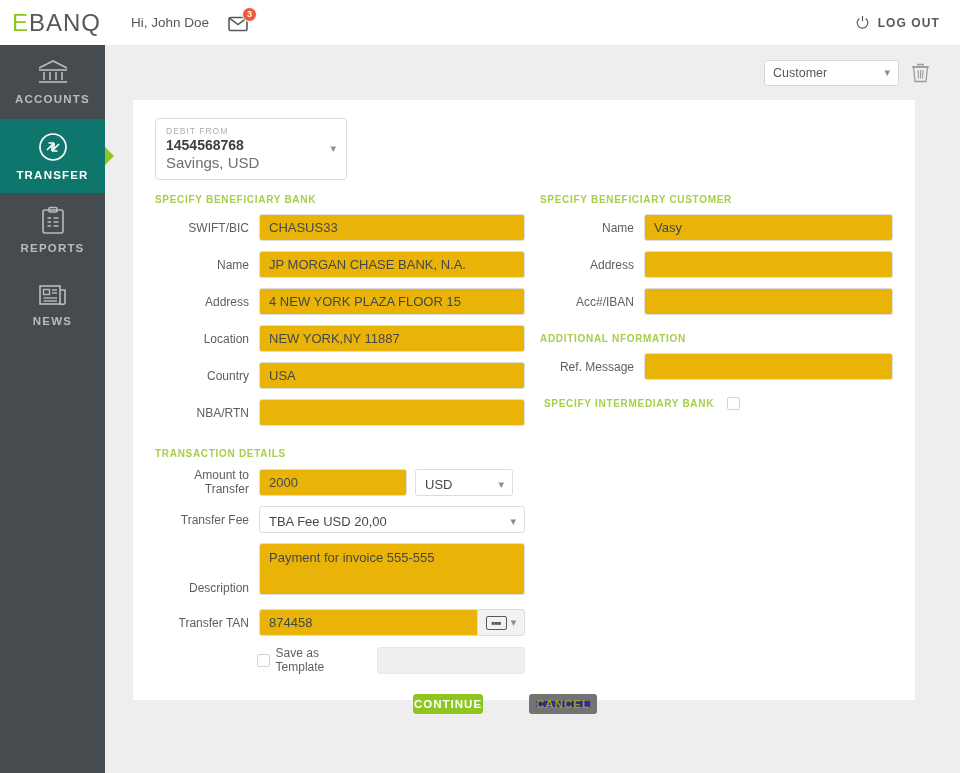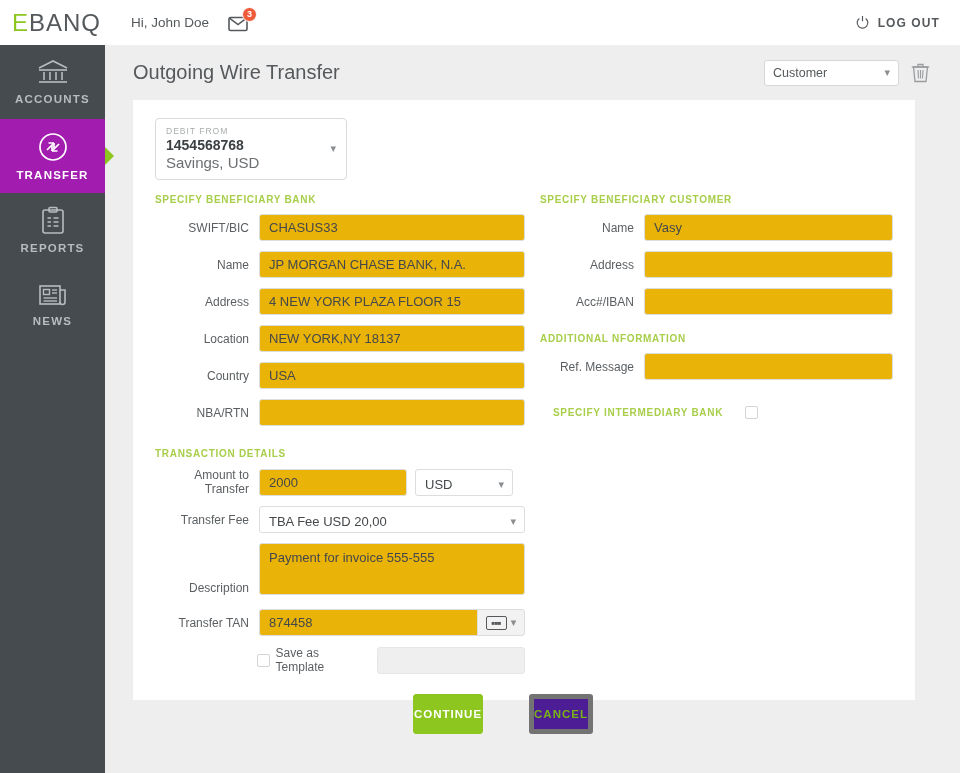--- a/index.html
+++ b/index.html
@@ -36,21 +36,21 @@
   .sidebar {
     position: absolute; top: 45px; left: 0; width: 105px; height: 728px;
     background: #464b4f;
   }
   .navitem {
     height: 74px; display: flex; flex-direction: column;
     align-items: center; justify-content: center; gap: 6px;
     color: #b9bcbe; position: relative;
   }
   .navitem .lbl { font-size: 11.5px; letter-spacing: 1.2px; font-weight: bold; }
-  .navitem.active { background: #a21caf; color: #ffffff; }
+  .navitem.active { background: #0f766e; color: #ffffff; }
   .navitem.active::after {
     content: ""; position: absolute; right: -9px; top: 50%;
     transform: translateY(-50%);
     border-top: 9px solid transparent; border-bottom: 9px solid transparent;
     border-left: 9px solid #8cc61e;
   }
   
   .main { position: absolute; top: 45px; left: 105px; width: 855px; height: 728px; }
   .pagehead {
     height: 55px; display: flex; align-items: center; padding: 0 30px 0 28px;
@@ -124,26 +124,26 @@
   
   .tmplrow { display: flex; align-items: center; margin-top: 8px; }
   .tmplrow .spacer { width: 104px; }
   .tmplrow .cbl { font-size: 12px; color: #5b5f62; margin: 0 8px 0 6px; }
   .tmplinp {
     width: 152px; height: 27px; background: #efefef;
     border: 1px solid #e6e6e6; border-radius: 3px;
   }
   .btnrow { display: flex; margin-top: 20px; padding-left: 258px; gap: 46px; }
   .btn {
-    width: 105px; height: 40px; border-radius: 3px;
+    width: 105px; height: 20px; border-radius: 3px;
     display: flex; align-items: center; justify-content: center;
     font-size: 11.5px; font-weight: bold; letter-spacing: 1px;
   }
   .btn.primary { background: #8cc61e; color: #fff; border: 1px solid #8cc61e; }
-  .btn.ghost { background: #4c1d95; color: #7ab317; border: 5px solid #737373; }
+  .btn.ghost { background: #4c1d95; color: #7ab317; border: 7px solid #737373; }
 </style>
 </head>
 <body>
 
 <div class="topbar">
   <div class="logo">
     <span class="e">E</span>
       <span class="rest">BANQ</span>
   </div>
   <div class="greet">Hi, John Doe</div>
@@ -213,21 +213,20 @@
       <line x1="6.5" y1="17" x2="20" y2="17" stroke="#b9bcbe" stroke-width="1.4"></line>
       <line x1="6.5" y1="20" x2="20" y2="20" stroke="#b9bcbe" stroke-width="1.4"></line>
     </svg>
     <span class="lbl">NEWS</span>
   </div>
 </div>
 
 <div class="main">
 
   <div class="pagehead">
-    <div class="pagetitle">Outgoing Wire Transfer</div>
     <div class="headright">
       <div class="custsel">
         <span class="cv">Customer</span>
         <span class="chev">▾</span>
       </div>
       <svg width="19" height="21" viewBox="0 0 19 21">
         <path d="M2.5 5 L16.5 5 L15 19.5 L4 19.5 Z" fill="none" stroke="#9a9da0" stroke-width="1.3"></path>
         <line x1="0.8" y1="5" x2="18.2" y2="5" stroke="#9a9da0" stroke-width="1.3"></line>
         <path d="M7 5 L7 2.5 L12 2.5 L12 5" fill="none" stroke="#9a9da0" stroke-width="1.3"></path>
         <line x1="7" y1="8" x2="7.5" y2="16.5" stroke="#9a9da0" stroke-width="1.1"></line>
@@ -260,21 +259,21 @@
         <div class="row">
           <div class="lab">Name</div>
           <div class="inp">JP MORGAN CHASE BANK, N.A.</div>
         </div>
         <div class="row">
           <div class="lab">Address</div>
           <div class="inp">4 NEW YORK PLAZA FLOOR 15</div>
         </div>
         <div class="row">
           <div class="lab">Location</div>
-          <div class="inp">NEW YORK,NY 18137</div>
+          <div class="inp">NEW YORK,NY 11887</div>
         </div>
         <div class="row">
           <div class="lab">Country</div>
           <div class="inp">USA</div>
         </div>
         <div class="row">
           <div class="lab">NBA/RTN</div>
           <div class="inp"></div>
         </div>
 
@@ -343,20 +342,20 @@
         </div>
 
         <div class="sect" style="margin-top:18px">ADDITIONAL NFORMATION</div>
 
         <div class="row">
           <div class="lab">Ref. Message</div>
           <div class="inp"></div>
         </div>
 
         <div class="introw">
-          <div class="sect" style="margin:13px">SPECIFY INTERMEDIARY BANK</div>
+          <div class="sect" style="margin:4px">SPECIFY INTERMEDIARY BANK</div>
           <div class="cb"></div>
         </div>
       </div>
 
     </div>
   </div>
 </div>
 
 </body></html>

